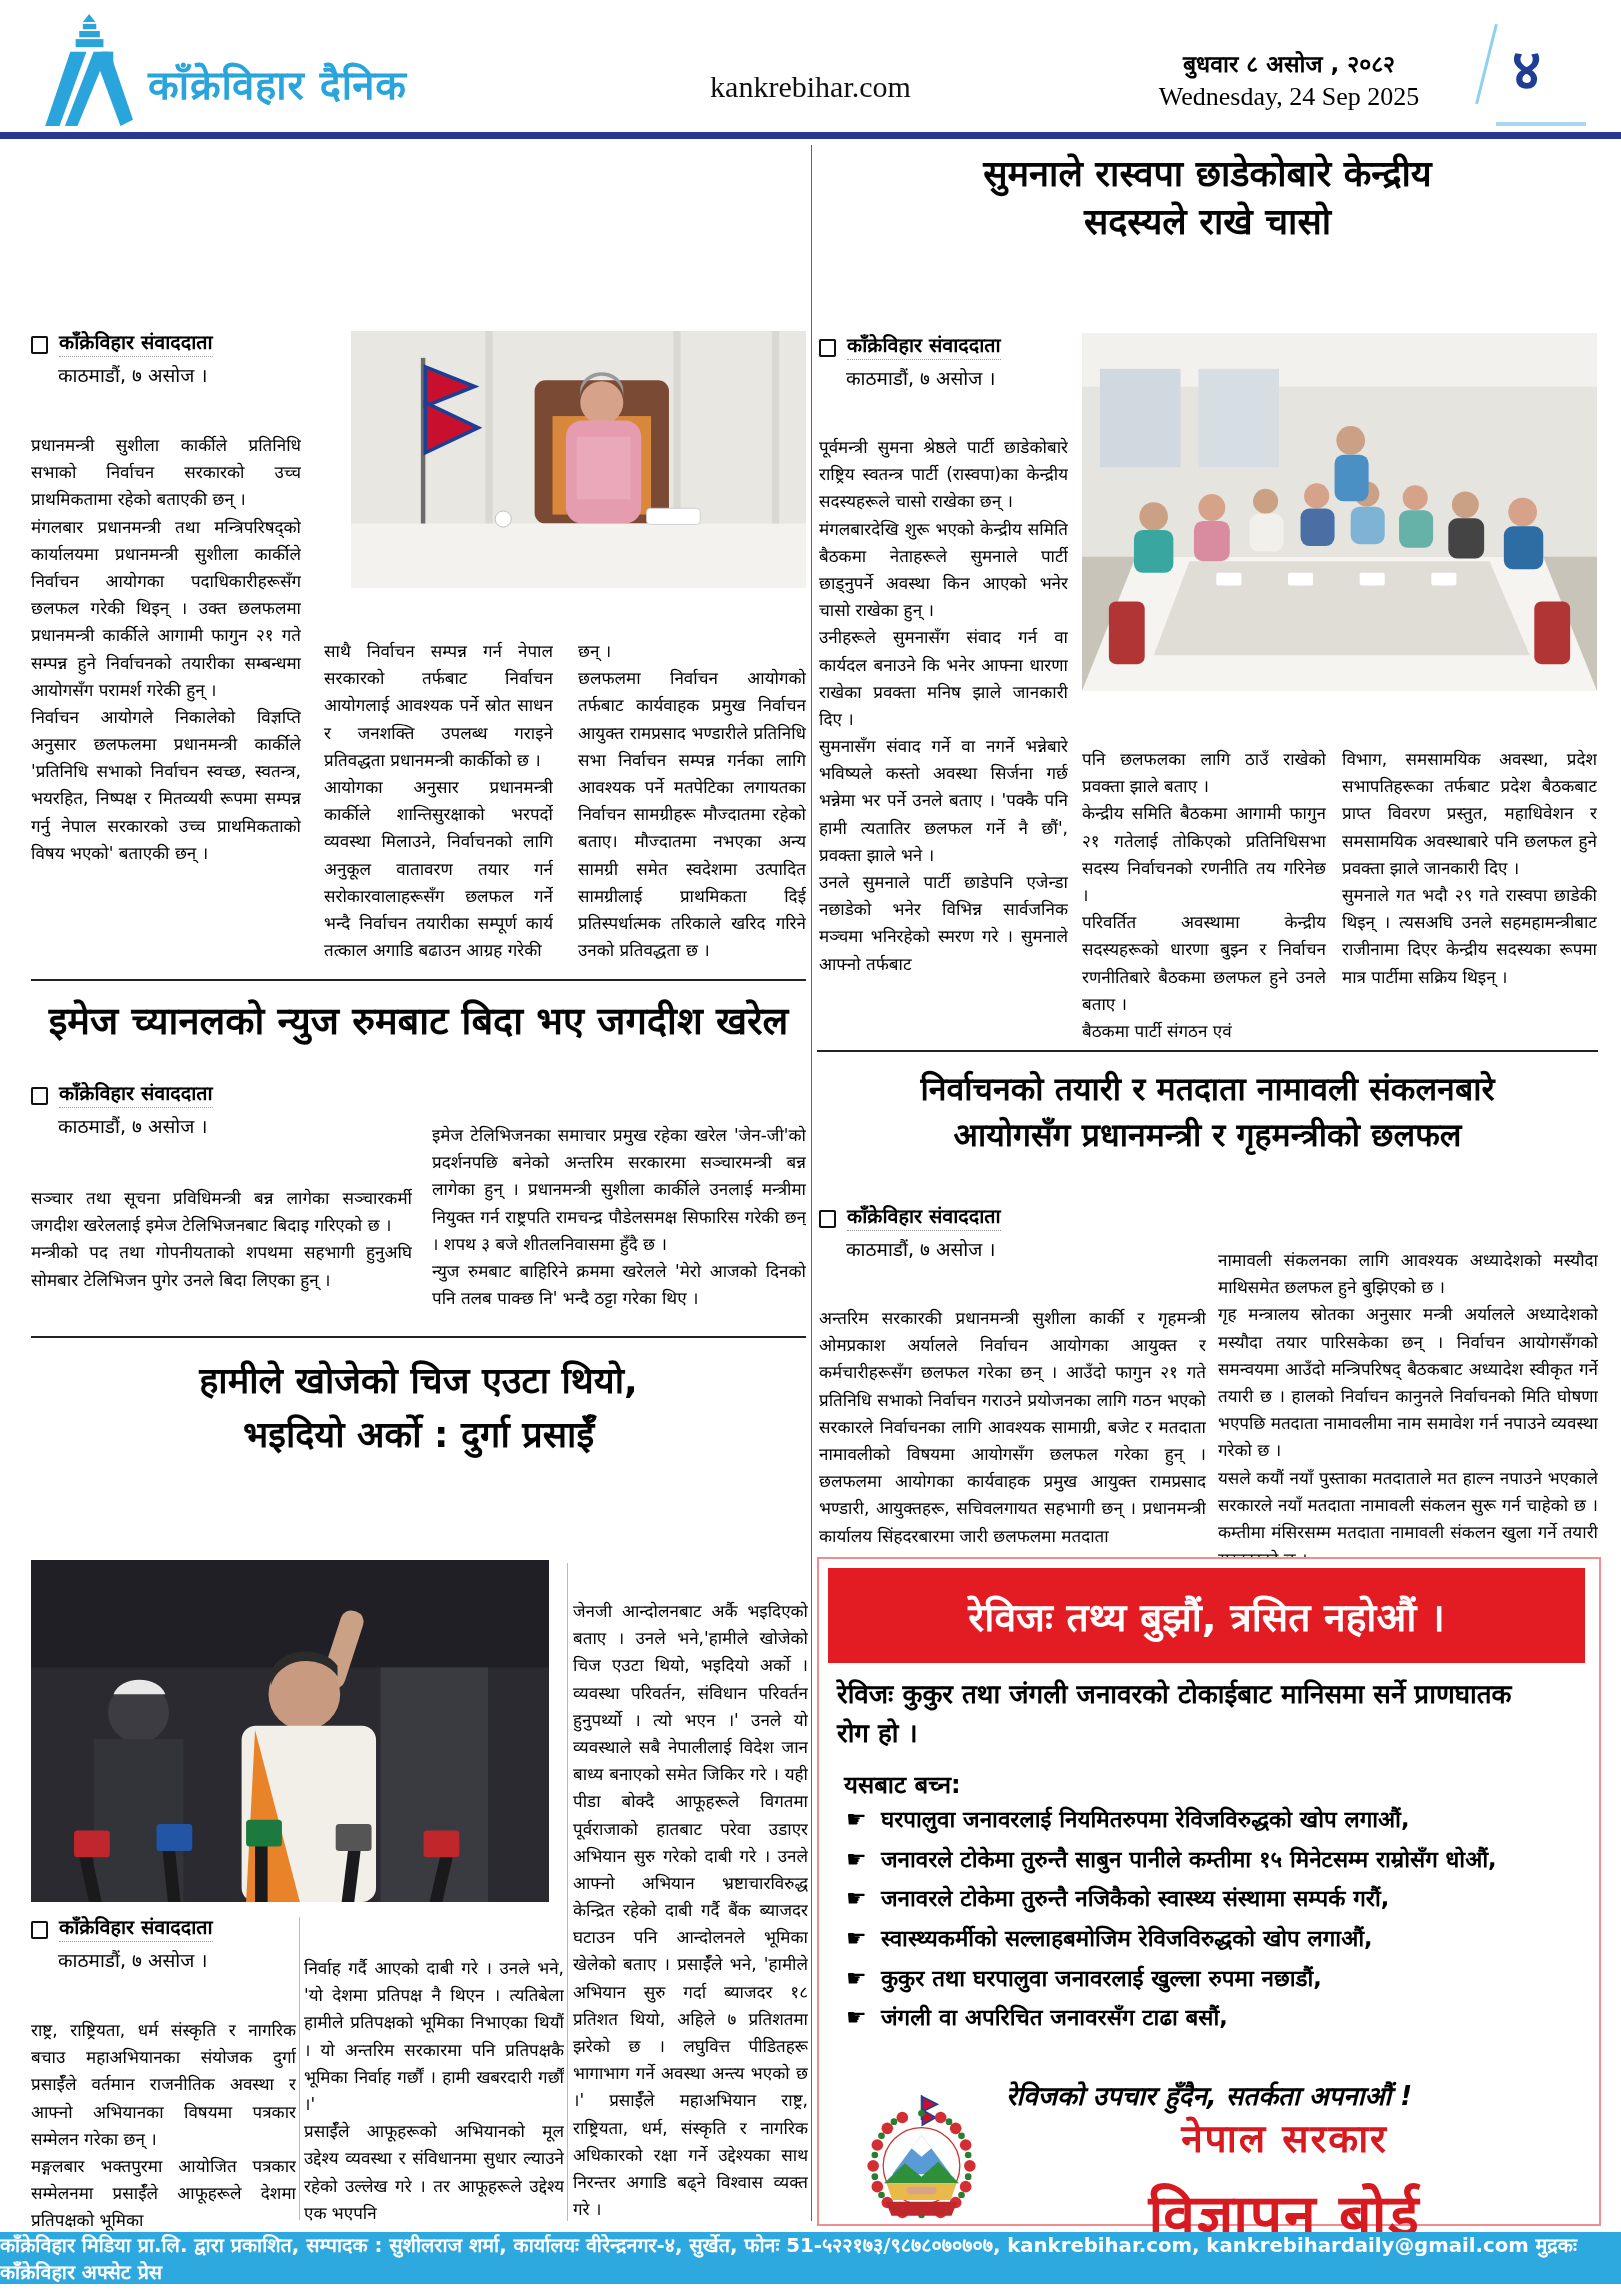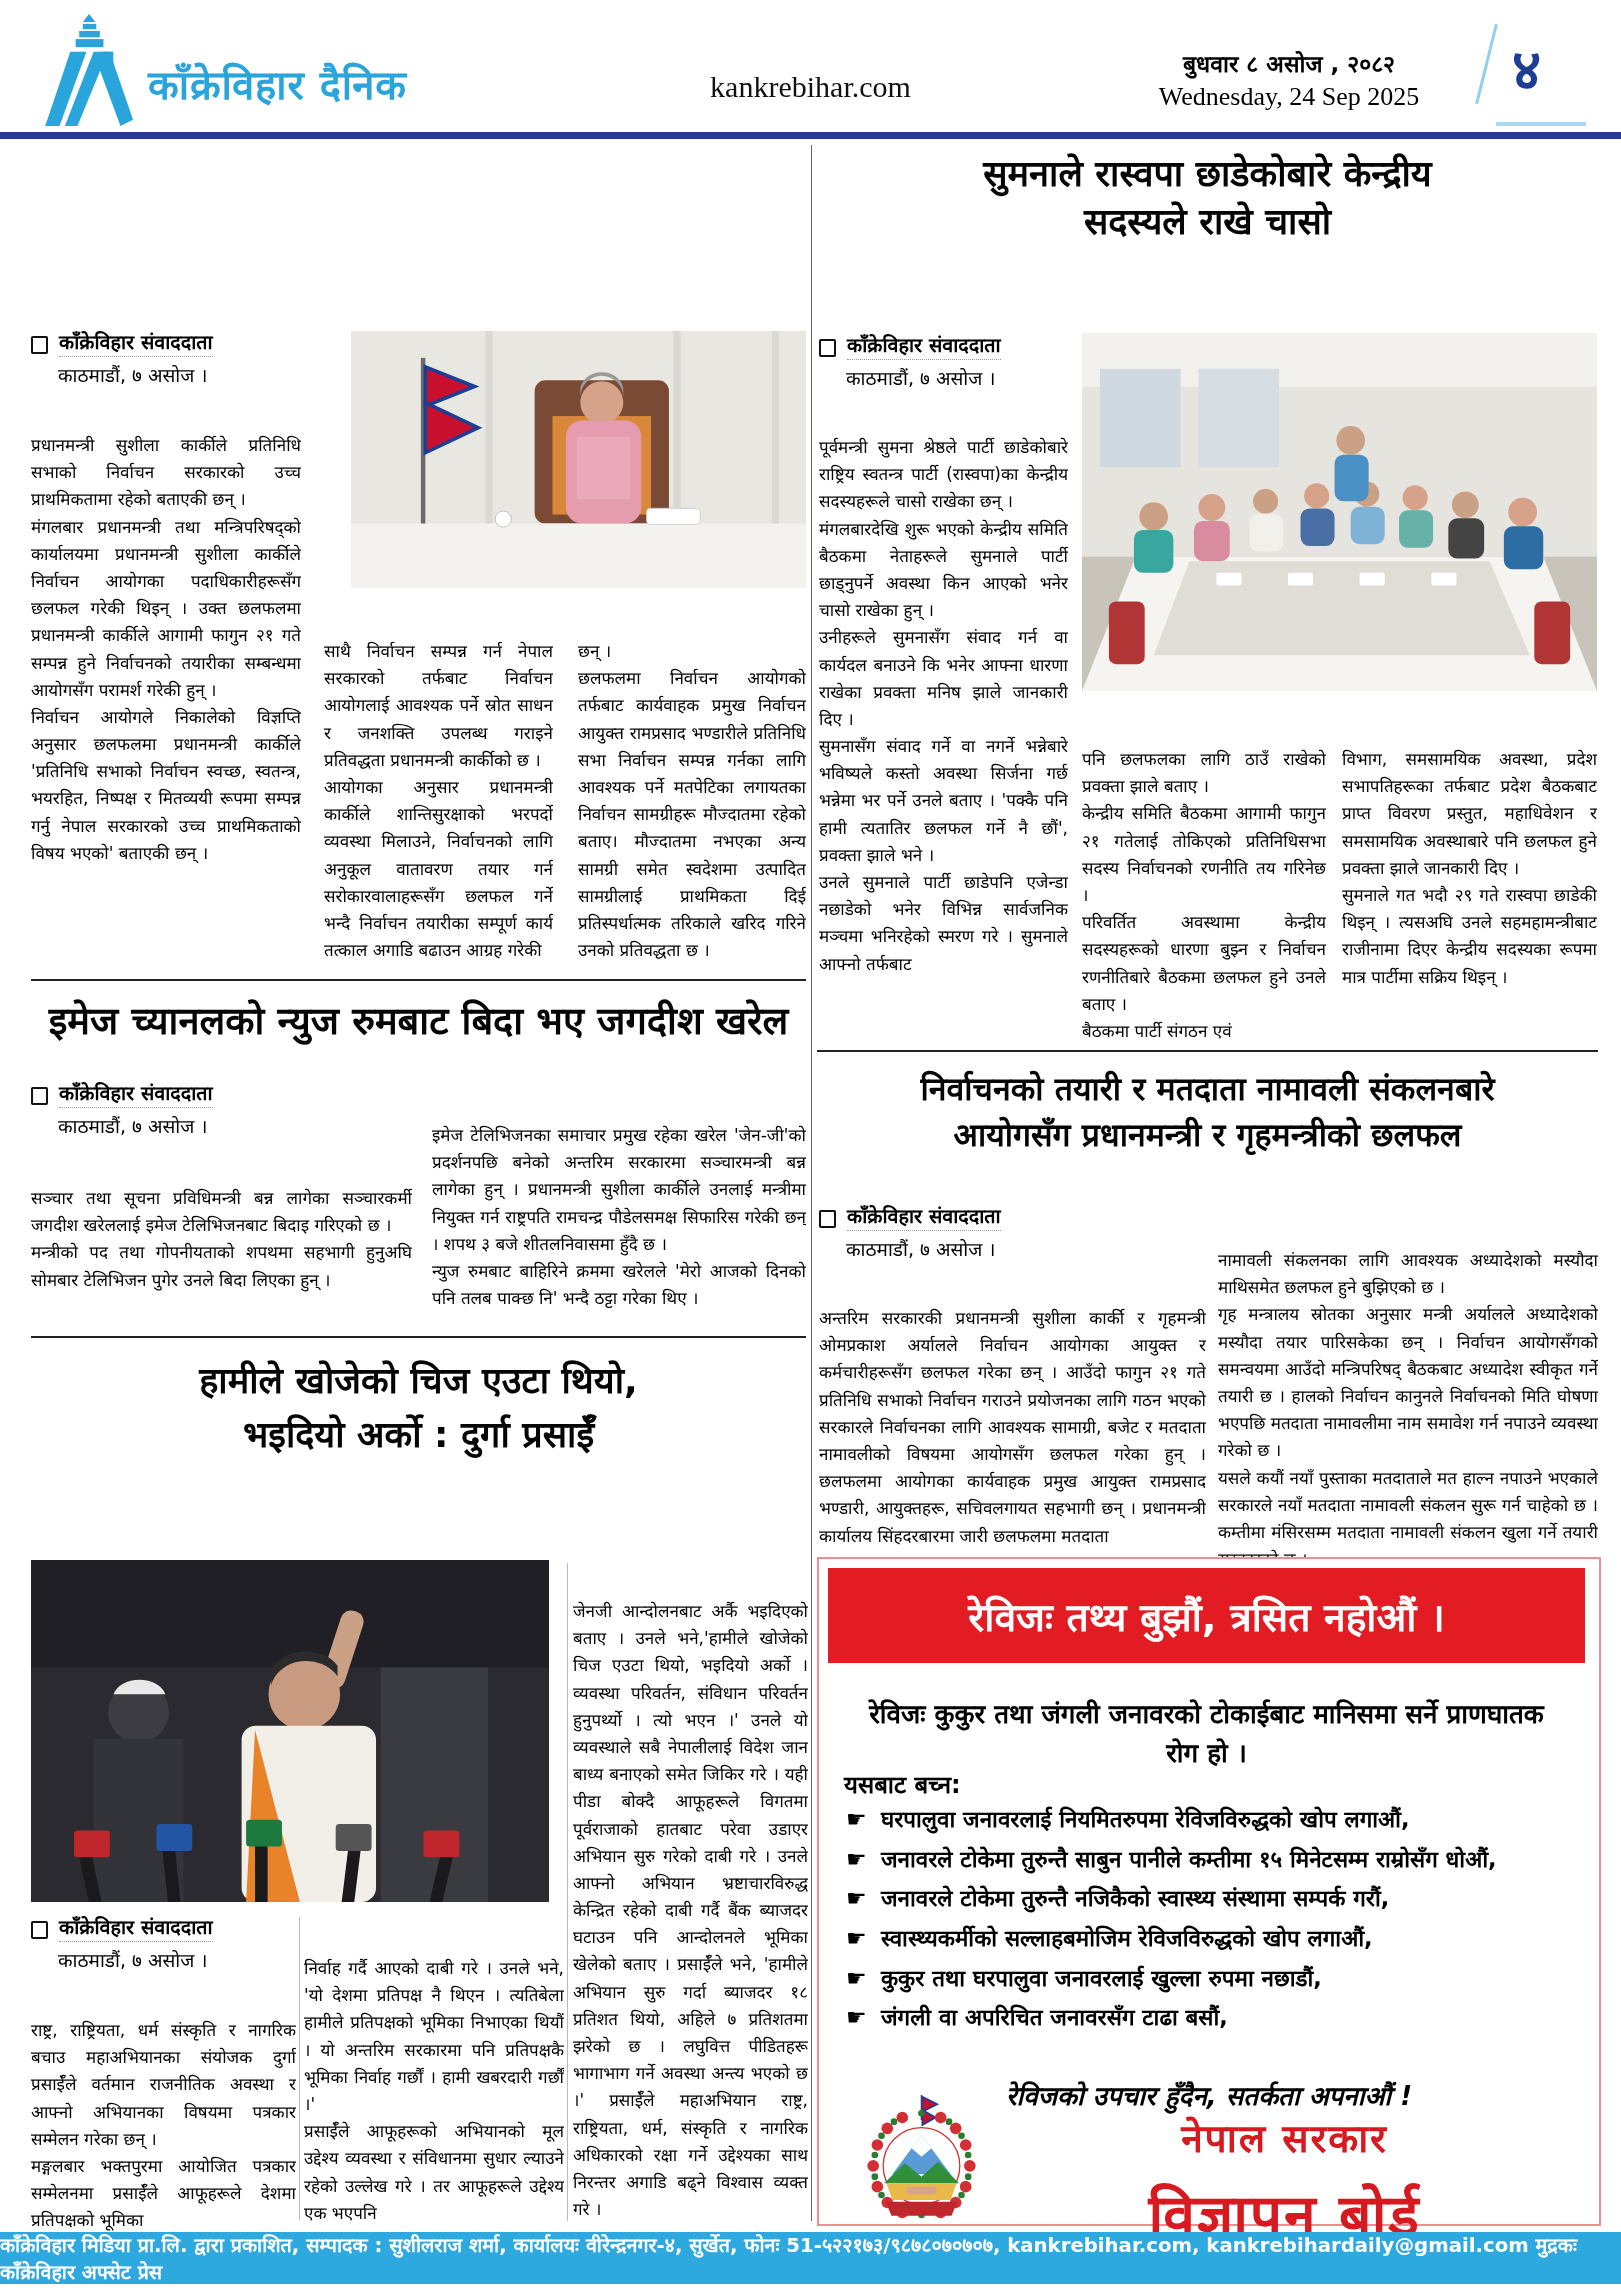--- a/index.html
+++ b/index.html
@@ -19,21 +19,21 @@
   .photo{position:absolute;overflow:hidden;background:#ddd;}
   .photo svg{display:block;width:100%;height:100%;}
   .brand-name{font-weight:bold;font-size:40px;color:#2AA5DC;letter-spacing:0.9px;}
   .website{font-family:"Liberation Serif",serif;font-size:30px;color:#111;}
   .date-np{font-weight:bold;font-size:23px;}
   .date-en{font-family:"Liberation Serif",serif;font-size:26px;}
   .pageno{font-weight:bold;font-size:56px;color:#1d3e94;}
   .adbox{position:absolute;border:2.7px solid #ef8d90;background:#fff;}
   .ad-title{background:#E31C23;color:#fff;font-weight:bold;font-size:39px;text-align:center;
             display:flex;align-items:center;justify-content:center;overflow:hidden;}
-  .ad-sub{font-weight:bold;font-size:26px;text-align:center;line-height:1.5;margin-top:20px;}
+  .ad-sub{font-weight:bold;font-size:26px;line-height:1.5;}
   .ad-label{font-weight:bold;font-size:24px;}
   .ad-bullet{display:flex;align-items:flex-start;margin-bottom:6.3px;}
   .ad-bullet .hand{font-size:23px;margin-right:14.3px;line-height:1.45;}
   .ad-bullet .btxt{font-weight:bold;font-size:22.4px;line-height:1.45;text-align:left;}
   .ad-warning{font-weight:bold;font-style:italic;font-size:26px;text-align:center;}
   .gov1{font-weight:bold;font-size:39px;color:#D71920;text-align:center;letter-spacing:1.8px;}
   .gov2{font-weight:bold;font-size:57px;color:#D71920;text-align:center;letter-spacing:1.8px;}
   .footer-bar{position:absolute;left:0;top:2232px;width:1621px;height:52px;background:#2EA9E0;
               color:#fff;font-weight:bold;font-size:19.7px;display:flex;align-items:center;justify-content:center;}
   .blue-rule{position:absolute;left:0;top:132px;width:1621px;height:7.2px;background:#2B3990;}

